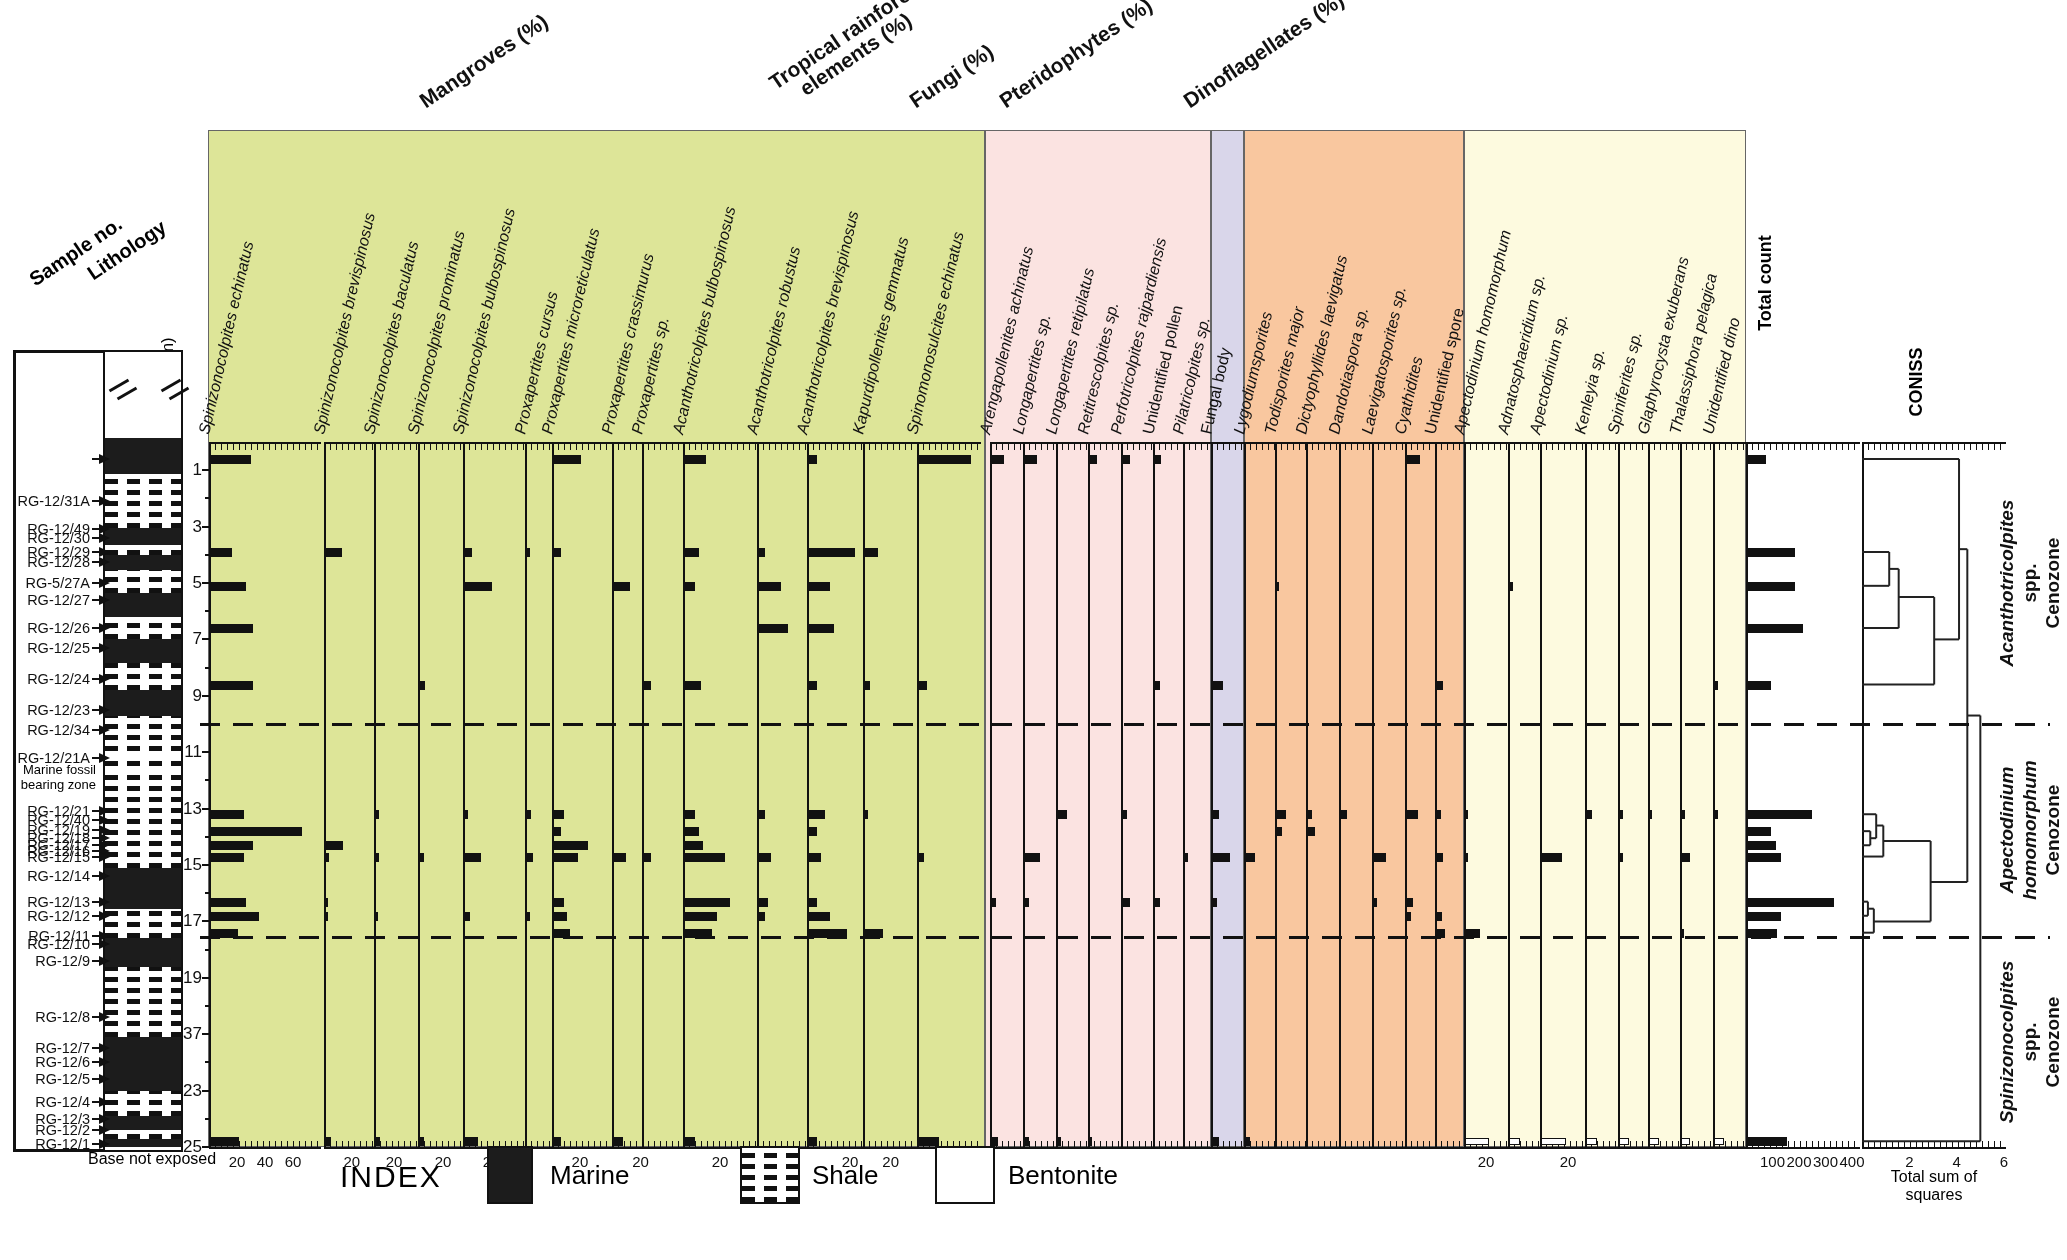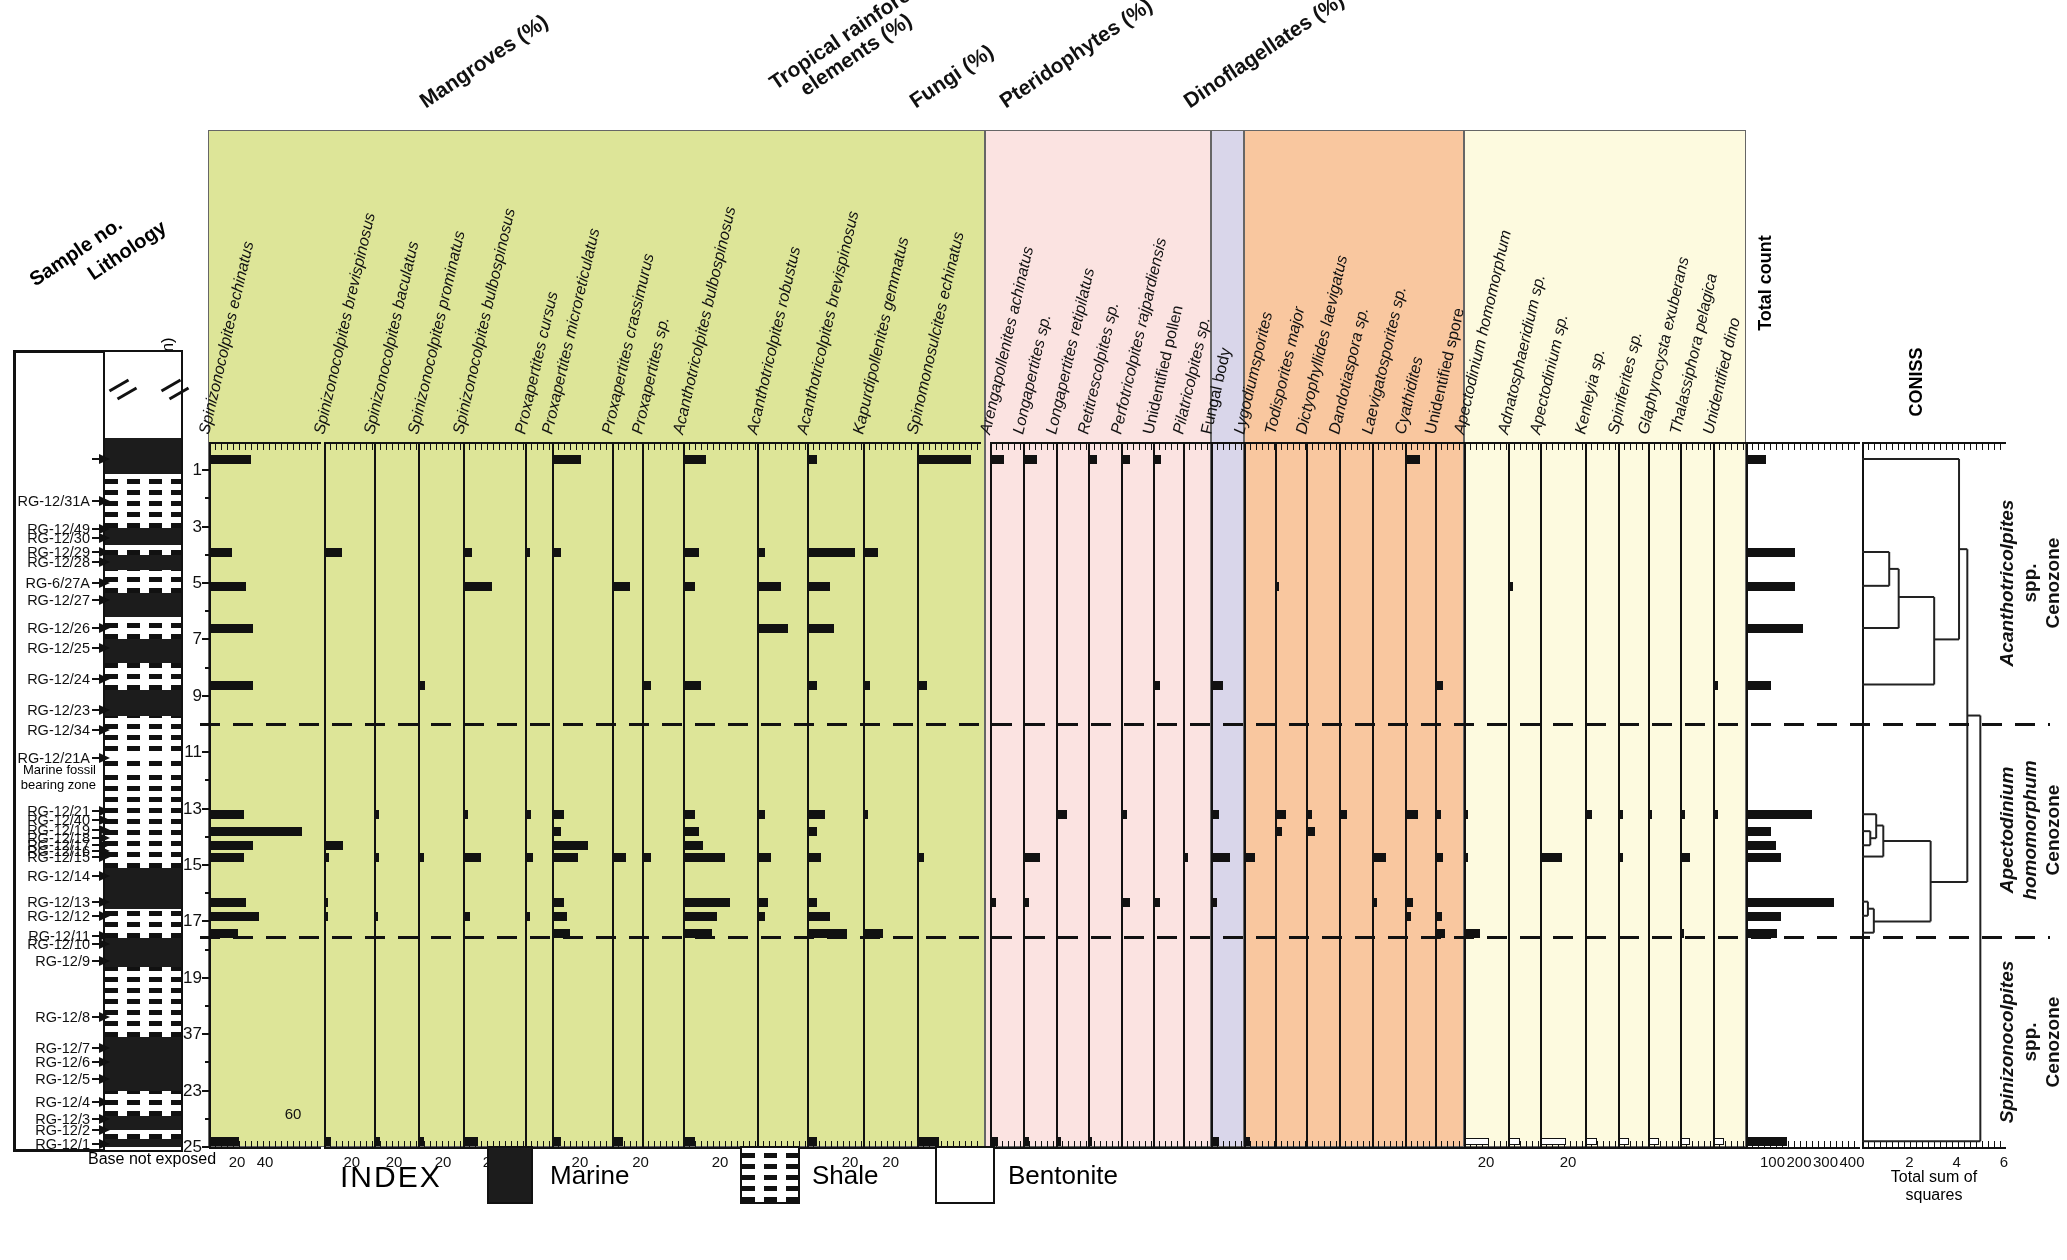--- a/index.html
+++ b/index.html
@@ -58,21 +58,21 @@
         <div>Pteridophytes (%)</div>
       </div>
       <div class="ghead" style="left: 1192px; top: 90px; z-index: 5;">
         <div>Dinoflagellates (%)</div>
       </div>
       <div class="vax" style="left: 209px; top: 442px; height: 705px; z-index: 2;"></div>
       <div class="tick-top" style="left: 209px; top: 442px; width: 112px; z-index: 2;"></div>
       <div class="tick-bot" style="left: 209px; top: 1141px; width: 112px; z-index: 2;"></div>
       <div class="ticklab" style="left: 237px; top: 1153px;">20</div>
       <div class="ticklab" style="left: 265px; top: 1153px;">40</div>
-      <div class="ticklab" style="left: 293px; top: 1105px;">60</div>
+      <div class="ticklab" style="left: 293px; top: 1153px;">60</div>
       <div class="taxon" style="left: 213px; top: 418px; z-index: 3; height: 18px;">Spinizonocolpites echinatus</div>
       <div class="bar" style="left: 210px; top: 454.92px; width: 40.6px; z-index: 2;"></div>
       <div class="bar" style="left: 210px; top: 547.98px; width: 22.4px; z-index: 2;"></div>
       <div class="bar" style="left: 210px; top: 581.82px; width: 36.4px; z-index: 2;"></div>
       <div class="bar" style="left: 210px; top: 624.12px; width: 43.4px; z-index: 2;"></div>
       <div class="bar" style="left: 210px; top: 680.52px; width: 43.4px; z-index: 2;"></div>
       <div class="bar" style="left: 210px; top: 810.24px; width: 33.6px; z-index: 2;"></div>
       <div class="bar" style="left: 210px; top: 827.16px; width: 92.4px; z-index: 2;"></div>
       <div class="bar" style="left: 210px; top: 841.26px; width: 43.4px; z-index: 2;"></div>
       <div class="bar" style="left: 210px; top: 852.54px; width: 33.6px; z-index: 2;"></div>
@@ -536,21 +536,21 @@
       <div class="arrow" style="left: 99px; top: 529.42px; z-index: 2;"></div>
       <div class="samp" style="left: 4px; top: 537.88px; z-index: 2;">RG-12/30</div>
       <div class="arrowtail" style="left: 92px; top: 537.88px; width: 8px; z-index: 2;"></div>
       <div class="arrow" style="left: 99px; top: 537.88px; z-index: 2;"></div>
       <div class="samp" style="left: 4px; top: 551.98px; z-index: 2;">RG-12/29</div>
       <div class="arrowtail" style="left: 92px; top: 551.98px; width: 8px; z-index: 2;"></div>
       <div class="arrow" style="left: 99px; top: 551.98px; z-index: 2;"></div>
       <div class="samp" style="left: 4px; top: 561.85px; z-index: 2;">RG-12/28</div>
       <div class="arrowtail" style="left: 92px; top: 561.85px; width: 8px; z-index: 2;"></div>
       <div class="arrow" style="left: 99px; top: 561.85px; z-index: 2;"></div>
-      <div class="samp" style="left: 4px; top: 583px; z-index: 2;">RG-6/27A</div>
+      <div class="samp" style="left: 4px; top: 583px; z-index: 2;">RG-5/27A</div>
       <div class="arrowtail" style="left: 92px; top: 583px; width: 8px; z-index: 2;"></div>
       <div class="arrow" style="left: 99px; top: 583px; z-index: 2;"></div>
       <div class="samp" style="left: 4px; top: 599.92px; z-index: 2;">RG-12/27</div>
       <div class="arrowtail" style="left: 92px; top: 599.92px; width: 8px; z-index: 2;"></div>
       <div class="arrow" style="left: 99px; top: 599.92px; z-index: 2;"></div>
       <div class="samp" style="left: 4px; top: 628.12px; z-index: 2;">RG-12/26</div>
       <div class="arrowtail" style="left: 92px; top: 628.12px; width: 8px; z-index: 2;"></div>
       <div class="arrow" style="left: 99px; top: 628.12px; z-index: 2;"></div>
       <div class="samp" style="left: 4px; top: 647.86px; z-index: 2;">RG-12/25</div>
       <div class="arrowtail" style="left: 92px; top: 647.86px; width: 8px; z-index: 2;"></div>

